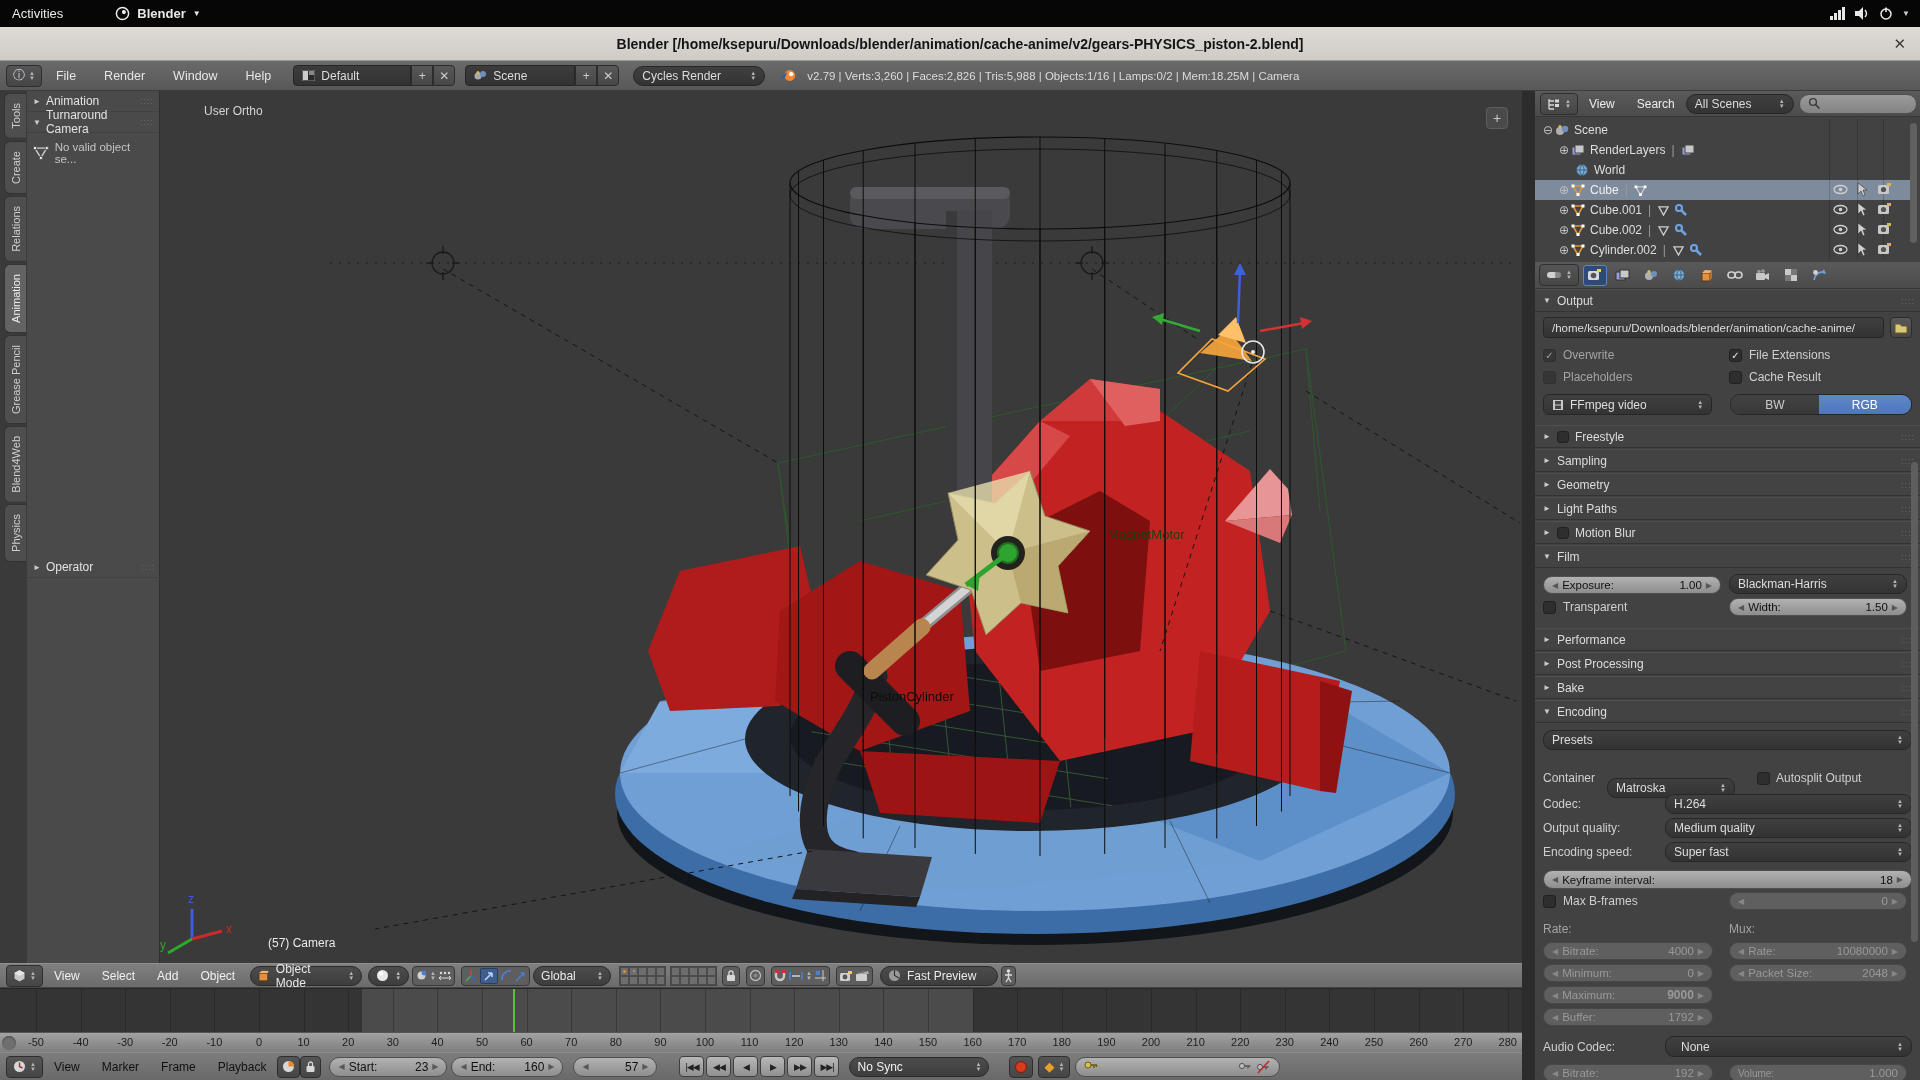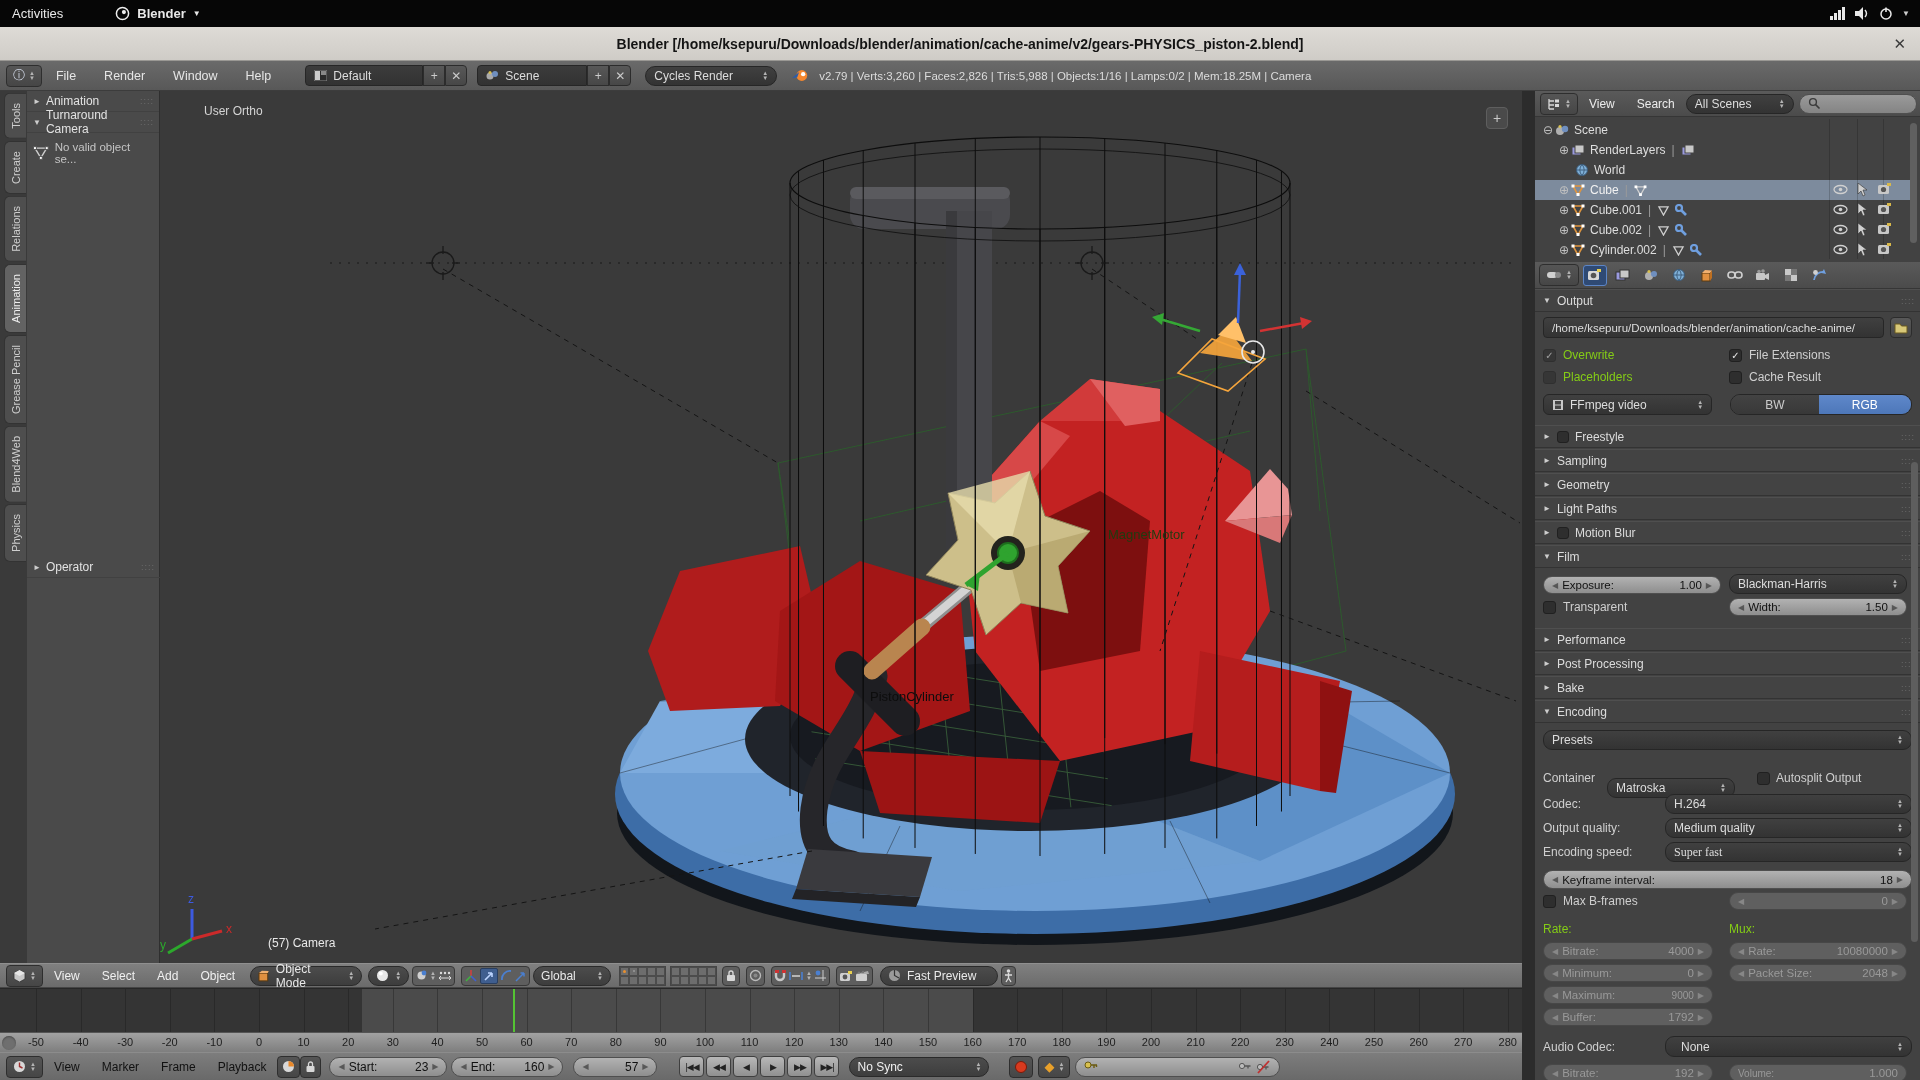--- a/index.html
+++ b/index.html
@@ -104,21 +104,21 @@
 
   #props { position:absolute; left:0; top:171px; width:385px; height:818px; background:#424242; overflow:hidden; }
   #props-hdr { height:27px; background:linear-gradient(#5a5a5a,#4b4b4b); border-bottom:1px solid #363636; display:flex; align-items:center; gap:4px; padding:0 4px; }
   .ptab { width:24px; height:21px; display:inline-flex; align-items:center; justify-content:center; border-radius:3px; }
   .ptab.active { background:#2f4a74; border:1px solid #5c85c6; }
   .sec-hdr { height:23px; border-top:1px solid #4f4f4f; border-bottom:1px solid #333; display:flex; align-items:center; gap:6px;
     padding:0 8px; color:#dcdcdc; font-size:12px; position:relative; background:#434343; }
   .chk { width:13px; height:13px; background:#2e2e2e; border:1px solid #202020; border-radius:3px; display:inline-flex; align-items:center; justify-content:center; color:#e8e8e8; font-size:10px; }
   .chk.dim { opacity:.55; }
   .lbl { color:#cfcfcf; font-size:12px; }
-  .lbl.dim { color:#84cc16; }
+  .lbl.dim { color:#a3a3a3; }
   .prow { position:absolute; display:flex; align-items:center; gap:6px; }
   .dd.full { border-radius:9px; }
   #props-scroll { position:absolute; right:2px; top:200px; width:7px; height:480px; background:#5e5e5e; border-radius:4px; }
 
   svg text { font-family:"Liberation Sans","DejaVu Sans",sans-serif; }
 </style>
 </head>
 <body>
 
 <div id="os-bar">
@@ -158,21 +158,21 @@
 <div id="menu-bar">
   <span class="hbtn" style="margin-left:6px;">
     <span style="font-size:12px;color:#cfd6e4;">ⓘ</span>
     <span class="spin">▲<br>▼</span>
   </span>
   <span class="menu-txt">File</span>
   <span class="menu-txt">Render</span>
   <span class="menu-txt">Window</span>
   <span class="menu-txt">Help</span>
 
-  <span style="display:inline-flex;margin-left:20px;text-align:right;">
+  <span style="display:inline-flex;margin-left:8px;text-align:right;">
     <span class="idfield" style="width:118px;">
       <svg width="13" height="11" viewBox="0 0 13 11">
         <rect x="0" y="0" width="13" height="11" fill="#2a2a2a" stroke="#888"></rect>
         <rect x="1" y="1" width="5" height="9" fill="#ccc"></rect>
           <rect x="7" y="1" width="5" height="4" fill="#888"></rect>
       </svg>
       <span>Default</span>
     </span>
     <span class="sqbtn">+</span>
     <span class="sqbtn" style="border-radius:0 4px 4px 0;">✕</span>
@@ -1149,21 +1149,21 @@
     </div>
     <div class="prow" style="left:8px; top:556px;">
       <span class="lbl" style="width:116px;">Output quality:</span>
       <span class="dd full" style="width:247px; height:20px;">
         <span>Medium quality</span>
         <span class="spin">▲<br>▼</span>
       </span>
     </div>
     <div class="prow" style="left:8px; top:580px;">
       <span class="lbl" style="width:116px;">Encoding speed:</span>
-      <span class="dd full" style="width:247px; height:20px;font-family:Liberation Serif, serif;">
+      <span class="dd full" style="width:247px; height:20px;">
         <span>Super fast</span>
         <span class="spin">▲<br>▼</span>
       </span>
     </div>
     <div class="prow" style="left:8px; top:608px;">
       <span class="pill" style="width:369px; height:19px;">
         <span class="parr">◀</span>
         <span class="lab" style="font-size:11.5px;">Keyframe interval:</span>
         <span style="font-size:11.5px;">18</span>
         <span class="parr">▶</span>
@@ -1215,21 +1215,21 @@
         <span class="parr">◀</span>
           <span class="lab" style="font-size:11.5px;">Packet Size:</span>
         <span style="font-size:11.5px;">2048</span>
           <span class="parr">▶</span>
       </span>
     </div>
     <div class="prow" style="left:8px; top:724px;">
       <span class="pill dis" style="width:170px; height:18px;">
         <span class="parr">◀</span>
           <span class="lab" style="font-size:11.5px;">Maximum:</span>
-        <span style="font-size:10px;">9000</span>
+        <span style="font-size:12px;font-weight:bold;">9000</span>
           <span class="parr">▶</span>
       </span>
     </div>
     <div class="prow" style="left:8px; top:746px;">
       <span class="pill dis" style="width:170px; height:18px;">
         <span class="parr">◀</span>
           <span class="lab" style="font-size:11.5px;">Buffer:</span>
         <span style="font-size:11.5px;">1792</span>
           <span class="parr">▶</span>
       </span>

